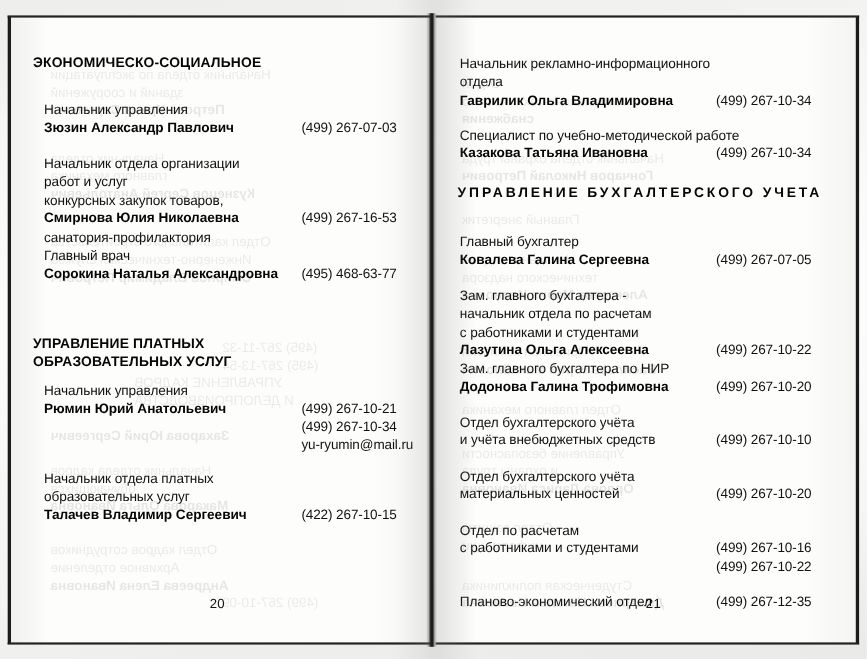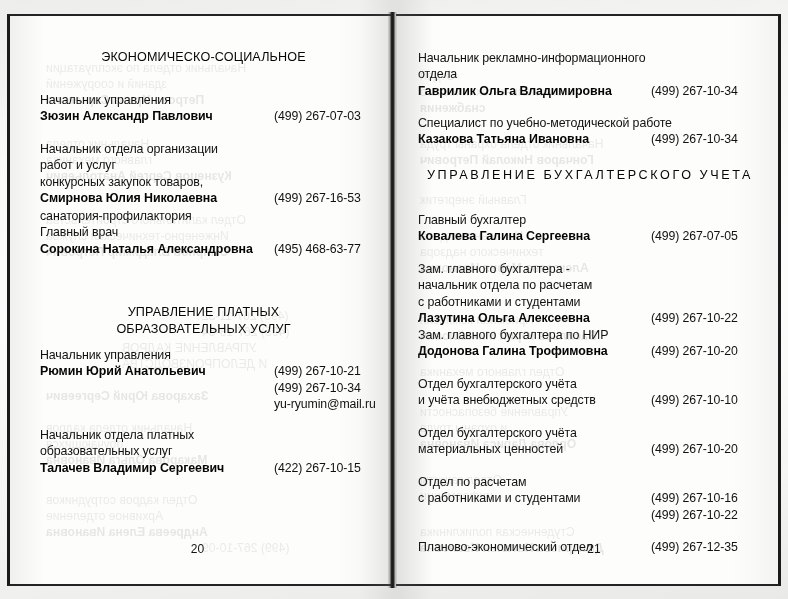--- a/index.html
+++ b/index.html
@@ -141,22 +141,21 @@
     line-height: 16.4px;
     color: #111111;
     white-space: nowrap;
   }
 
   
   .heading {
     position: absolute;
     left: 20px;
     right: 14px;
-    text-align: center;
-    font-weight: normal;
+    font-weight: bold;
     font-size: 12.6px;
     line-height: 16.5px;
     color: #060606;
     letter-spacing: 0.15px;
   }
   .heading .hl { display: block; }
   .heading.wide .hl-1 {
     display: block;
     letter-spacing: 2.6px;
   }

